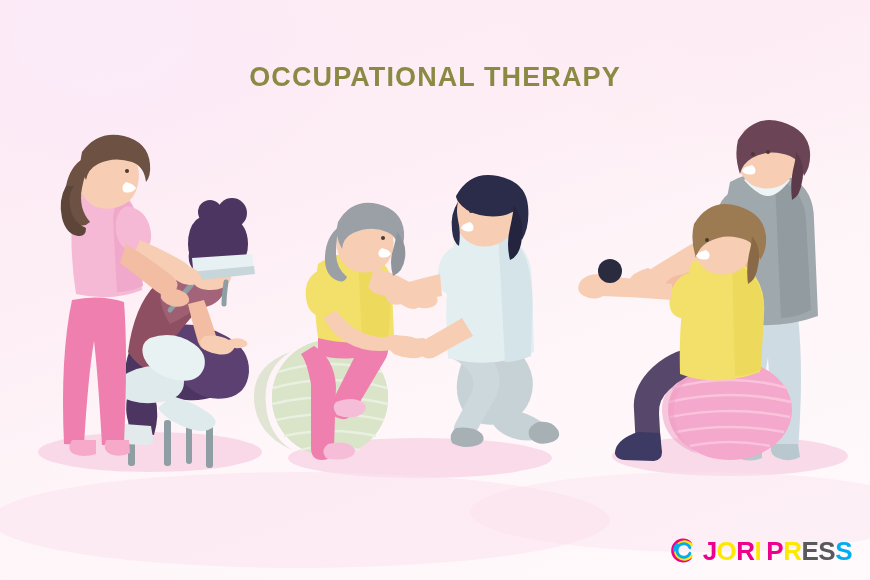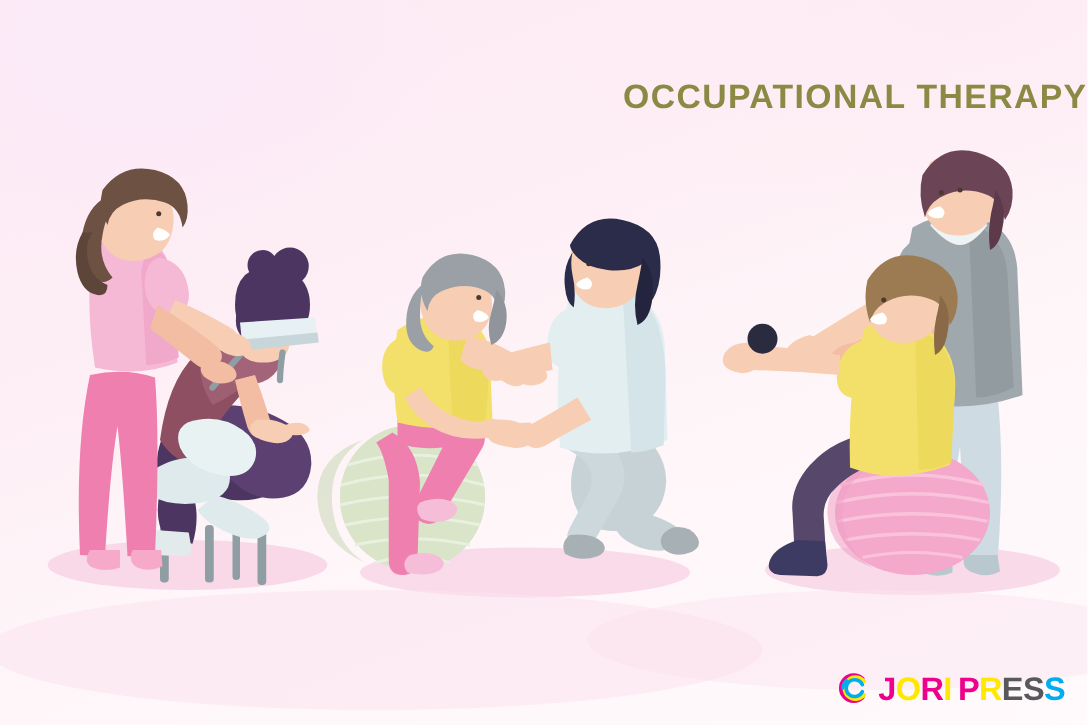--- a/index.html
+++ b/index.html
@@ -13,21 +13,21 @@
     width:870px; height:580px;
     background:
       radial-gradient(ellipse 420px 300px at 12% 6%, #fbeaf9 0%, rgba(251,234,249,0) 62%),
       radial-gradient(ellipse 520px 260px at 88% 0%, #fdecf4 0%, rgba(253,236,244,0) 70%),
       radial-gradient(ellipse 700px 300px at 50% 100%, #fff8fb 0%, rgba(255,248,251,0) 70%),
       linear-gradient(160deg, #fdeaf3 0%, #fdeef5 34%, #fef5f8 58%, #fffafc 100%);
   }
   
   #title {
     position:absolute; left:0; top:62px; width:870px;
-    text-align:right;
+    text-align:center;
     font-size:27px;
     letter-spacing:1.1px;
     font-weight:bold;
     color:#8a8a44;
   }
   
   #logo {
     position:absolute; right:18px; bottom:16px;
     display:flex; align-items:center; gap:7px;
   }

